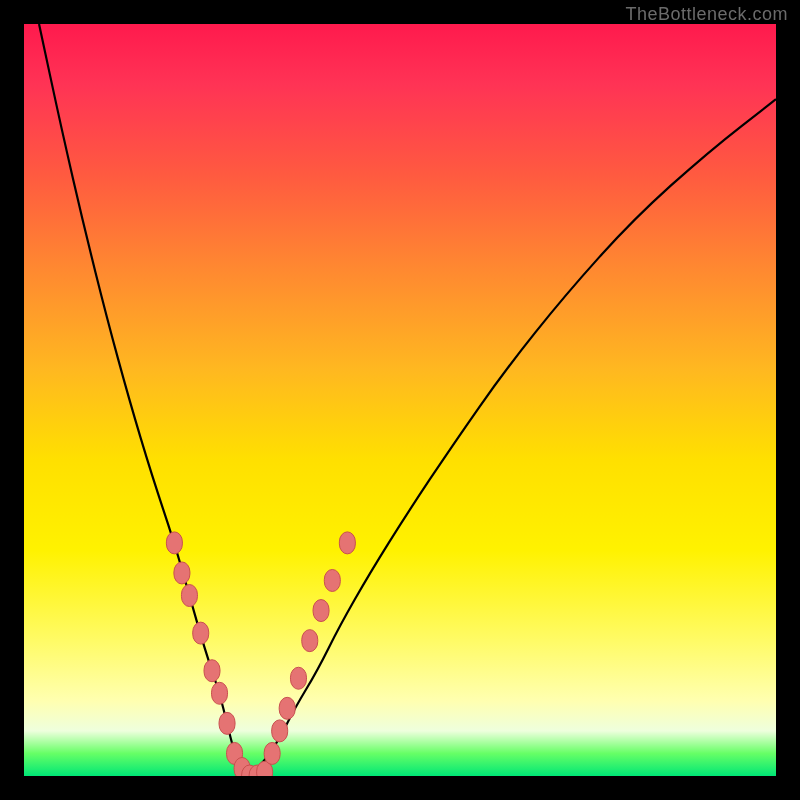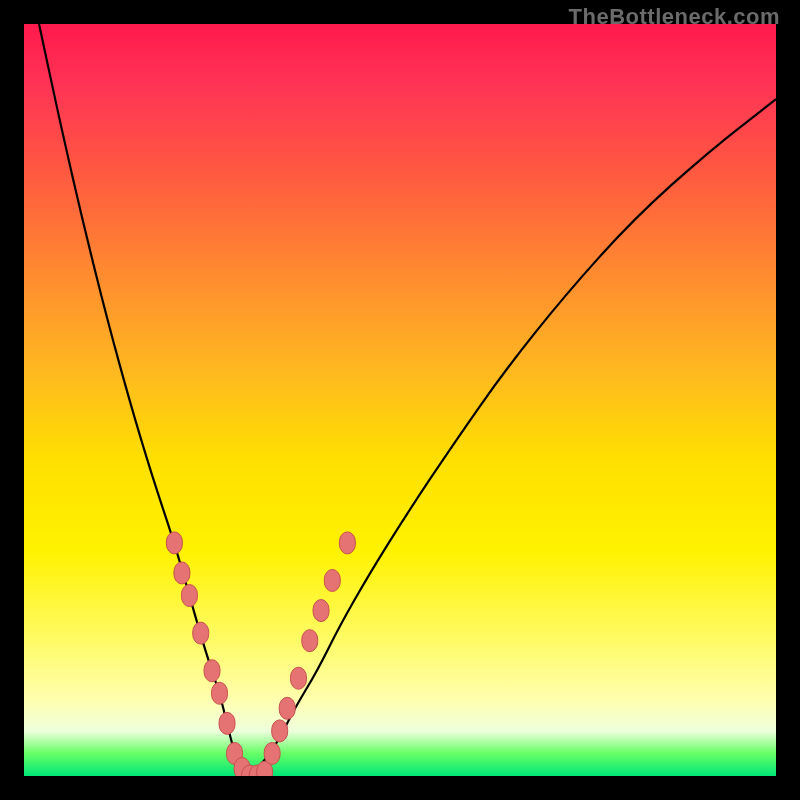--- a/index.html
+++ b/index.html
@@ -28,24 +28,24 @@
       #fffb66 82%,
       #ffffb0 90%,
       #eeffdd 94%,
       #66ff66 97%,
       #00e676 100%
     );
   }
   .watermark {
     position: absolute;
     top: 4px;
-    right: 20px;
+    right: 12px;
     color: #6b6b6b;
-    font-size: 22px;
-    font-weight: 700;
+    font-size: 18px;
+    font-weight: 400;
     letter-spacing: 0.5px;
     z-index: 10;
   }
   svg {
     position: absolute;
     left: 0;
     top: 0;
   }
 </style>
 </head>

